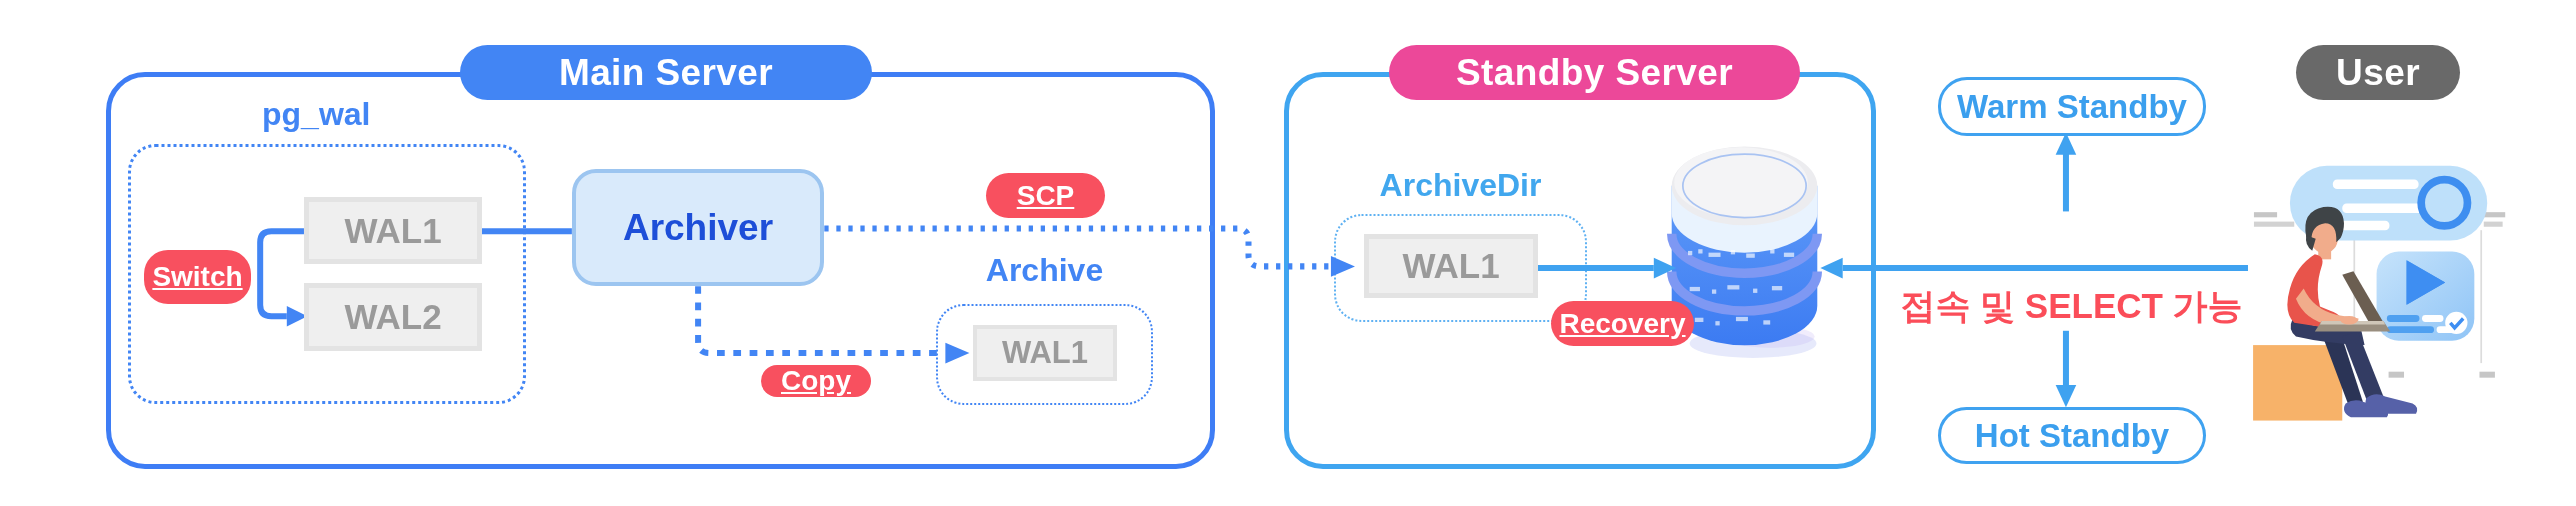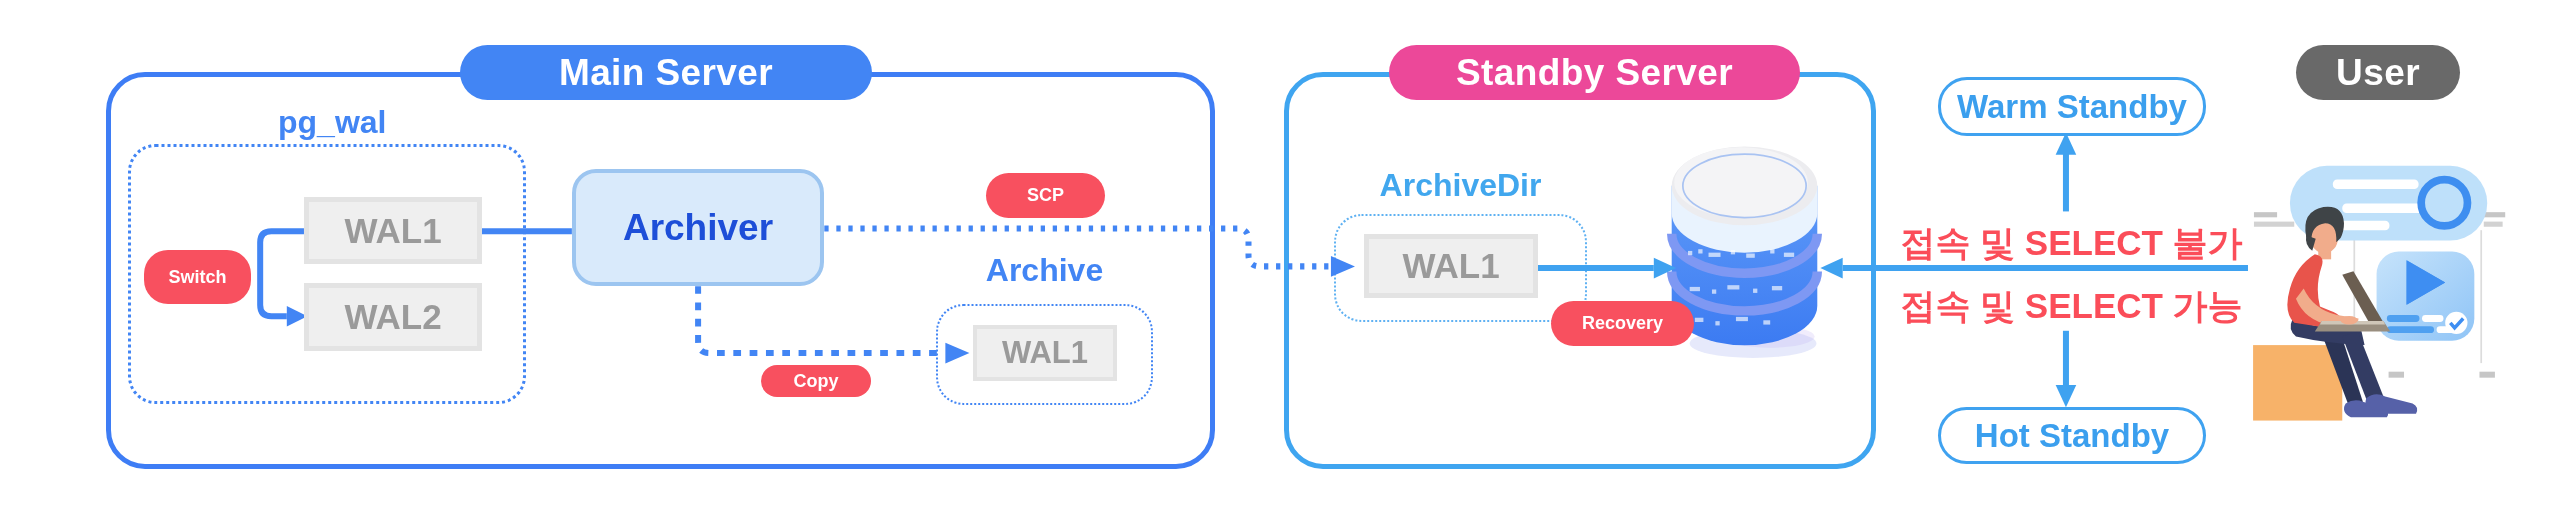--- a/index.html
+++ b/index.html
@@ -22,37 +22,37 @@
   .user-pill{left:2296px;top:45px;width:164px;height:55px;background:#696969;}
 
   
   .dotted-box{border:3.4px dotted #4285F4;border-radius:27.5px;background:transparent;}
   .pgwal-box{left:128px;top:144px;width:398px;height:260px;}
   .archive-box{left:936px;top:304px;width:217px;height:101px;border-width:2.6px;}
   .archivedir-box{left:1334px;top:214px;width:253px;height:108px;border-color:#5FB1F2;border-width:2.6px;}
 
   
   .blue-label{color:#4285F4;font-size:32px;}
-  .pgwal-label{left:278px;top:96px;margin-top:8px;}
+  .pgwal-label{left:262px;top:96px;}
   .archive-label{left:936px;top:252px;width:217px;text-align:center;}
   .archivedir-label{left:1334px;top:167px;width:253px;text-align:center;color:#41A7EE;}
 
   
   .wal{background:#EFEFEF;border:5.2px solid #E3E3E3;color:#9A9A9A;font-size:35px;}
   .wal1{left:304px;top:197px;width:178px;height:67px;}
   .wal2{left:304px;top:283px;width:178px;height:68px;}
   .wal-archive{left:973px;top:325px;width:144px;height:56px;font-size:31px;border-width:4.3px;}
   .wal-standby{left:1364px;top:234px;width:174px;height:64px;}
 
   
   .archiver{left:572px;top:169px;width:252px;height:117px;background:#D9EAFB;
     border:4.3px solid #9CC5F0;border-radius:24px;color:#1d4ed8;font-size:37px;}
 
   
-  .badge{background:#F8505F;color:#fff;border-radius:24px;font-size:18px;}
+  .badge{background:#F8505F;color:#fff;border-radius:24px;font-size:28px;text-decoration:underline;}
   .badge-switch{left:144px;top:250px;width:107px;height:54px;}
   .badge-scp{left:986px;top:173px;width:119px;height:45px;}
   .badge-copy{left:761px;top:365px;width:110px;height:32px;}
   .badge-recovery{left:1551px;top:301px;width:143px;height:45px;}
 
   
   .outline-pill{border:3.4px solid #3FA2F0;color:#3B9FEE;background:#fff;border-radius:29px;font-size:33px;}
   .warm-pill{left:1938px;top:77px;width:268px;height:59px;}
   .hot-pill{left:1938px;top:407px;width:268px;height:57px;}
   .note{color:#FB4D59;font-size:35px;width:361px;text-align:center;left:1891px;}
@@ -220,17 +220,16 @@
 
   <div class="abs flexc archiver">Archiver</div>
 
   <div class="abs flexc badge badge-switch">Switch</div>
   <div class="abs flexc badge badge-scp">SCP</div>
   <div class="abs flexc badge badge-copy">Copy</div>
   <div class="abs flexc badge badge-recovery">Recovery</div>
 
   <div class="abs flexc outline-pill warm-pill">Warm Standby</div>
   <div class="abs flexc outline-pill hot-pill">Hot Standby</div>
-  <div class="abs note note1">접속 및 SELECT 불가</div>
   <div class="abs note note2">접속 및 SELECT 가능</div>
 
 </div>
 
 
 </body></html>

